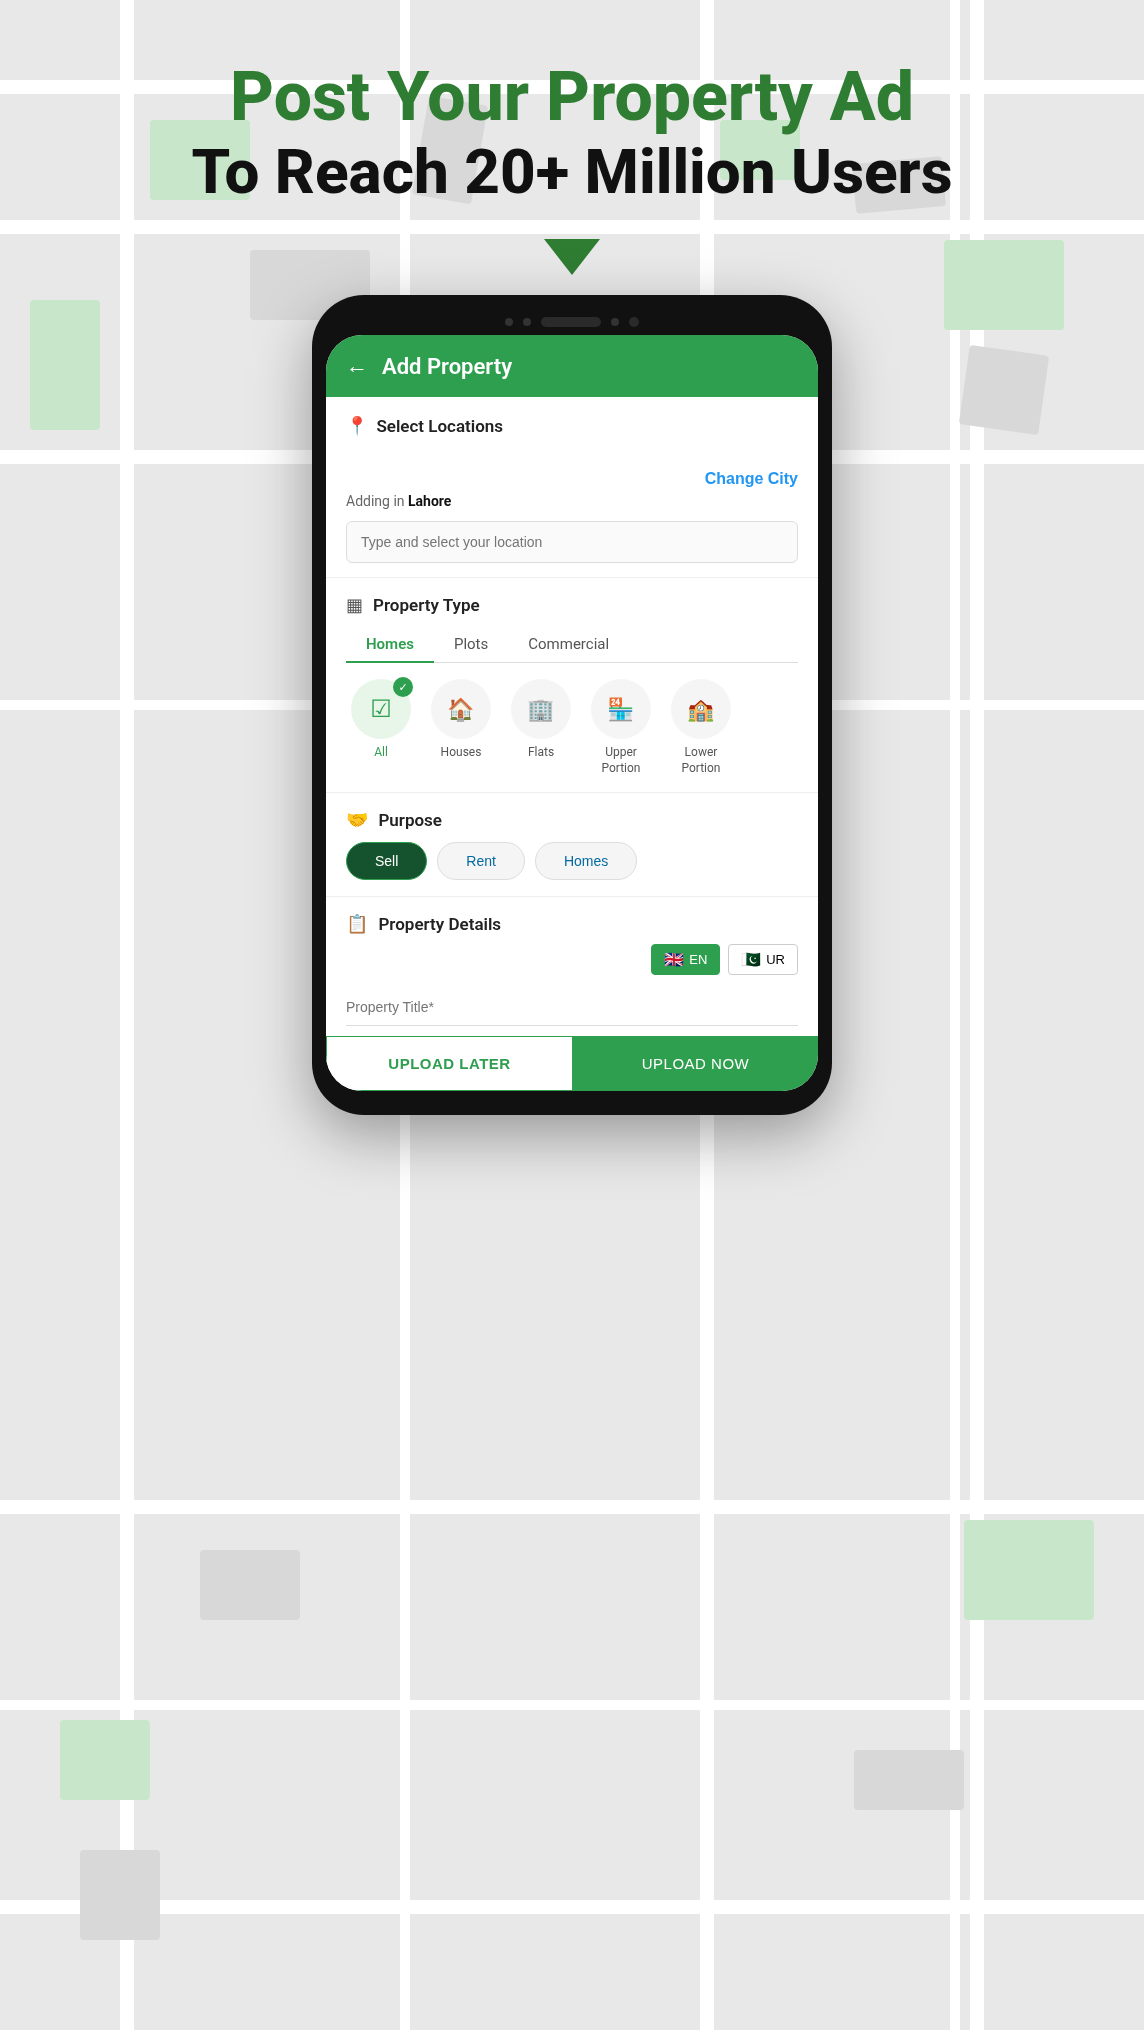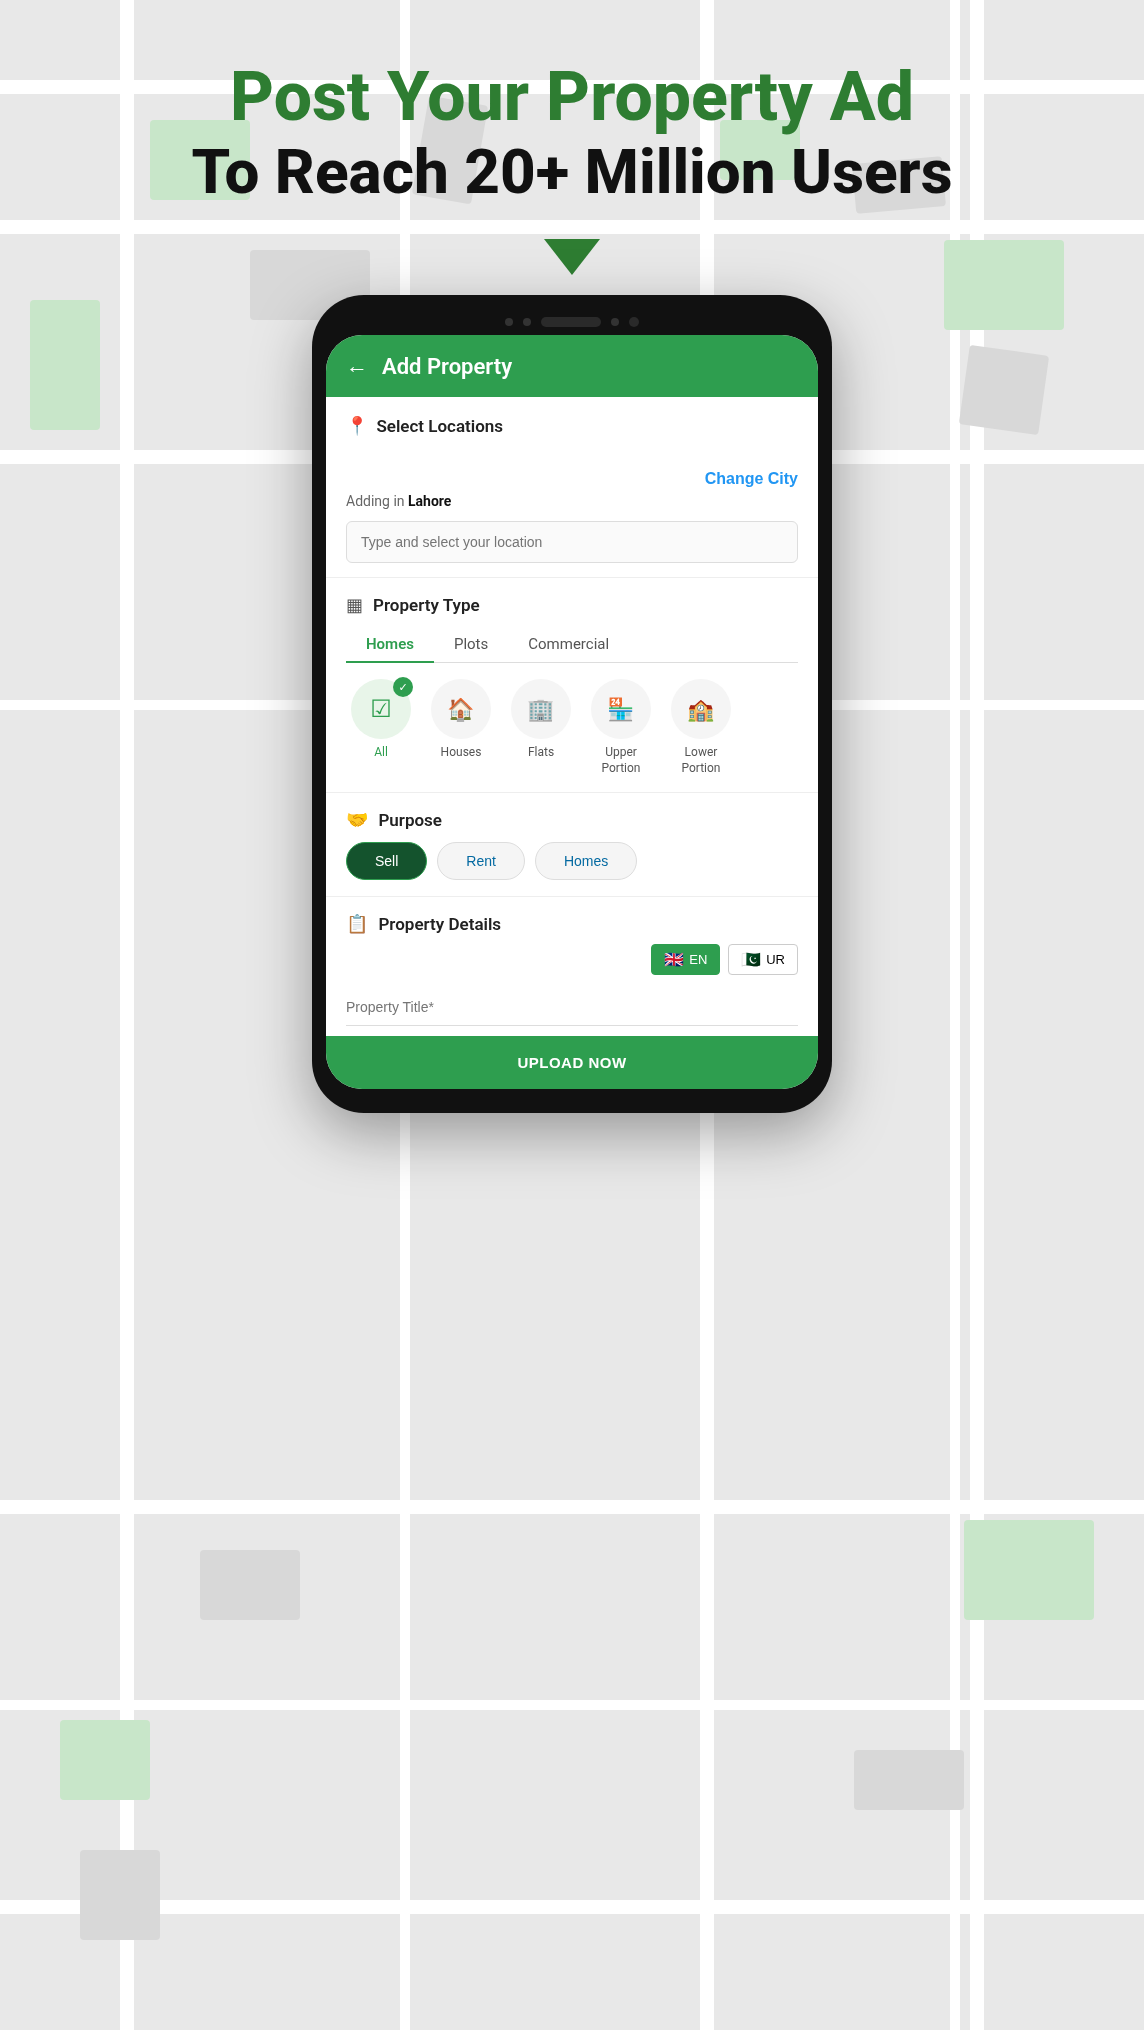--- a/index.html
+++ b/index.html
@@ -357,21 +357,21 @@
       text-align: center;
       letter-spacing: 0.5px;
     }
     .upload-now-btn {
       flex: 1;
       padding: 18px;
       border: none;
       background: #2e9e4f;
       color: #fff;
       font-size: 15px;
-      font-weight: 700;
+      font-weight: 400;
       cursor: pointer;
       text-align: center;
       letter-spacing: 0.5px;
     }
   </style>
 </head>
 <body>
 
 <div class="map-bg">
 
@@ -520,19 +520,20 @@
           </button>
           <button class="lang-btn">
             <span class="flag-icon">🇵🇰</span>
             <span>UR</span>
           </button>
         </div>
         <input class="prop-title-input" type="text" placeholder="Property Title*" style="">
       </div>
 
       <div class="bottom-buttons">
+        <button class="upload-later-btn">UPLOAD LATER</button>
         <button class="upload-now-btn">UPLOAD NOW</button>
       </div>
 
     </div>
   </div>
 
 </div>
 
 </body></html>

